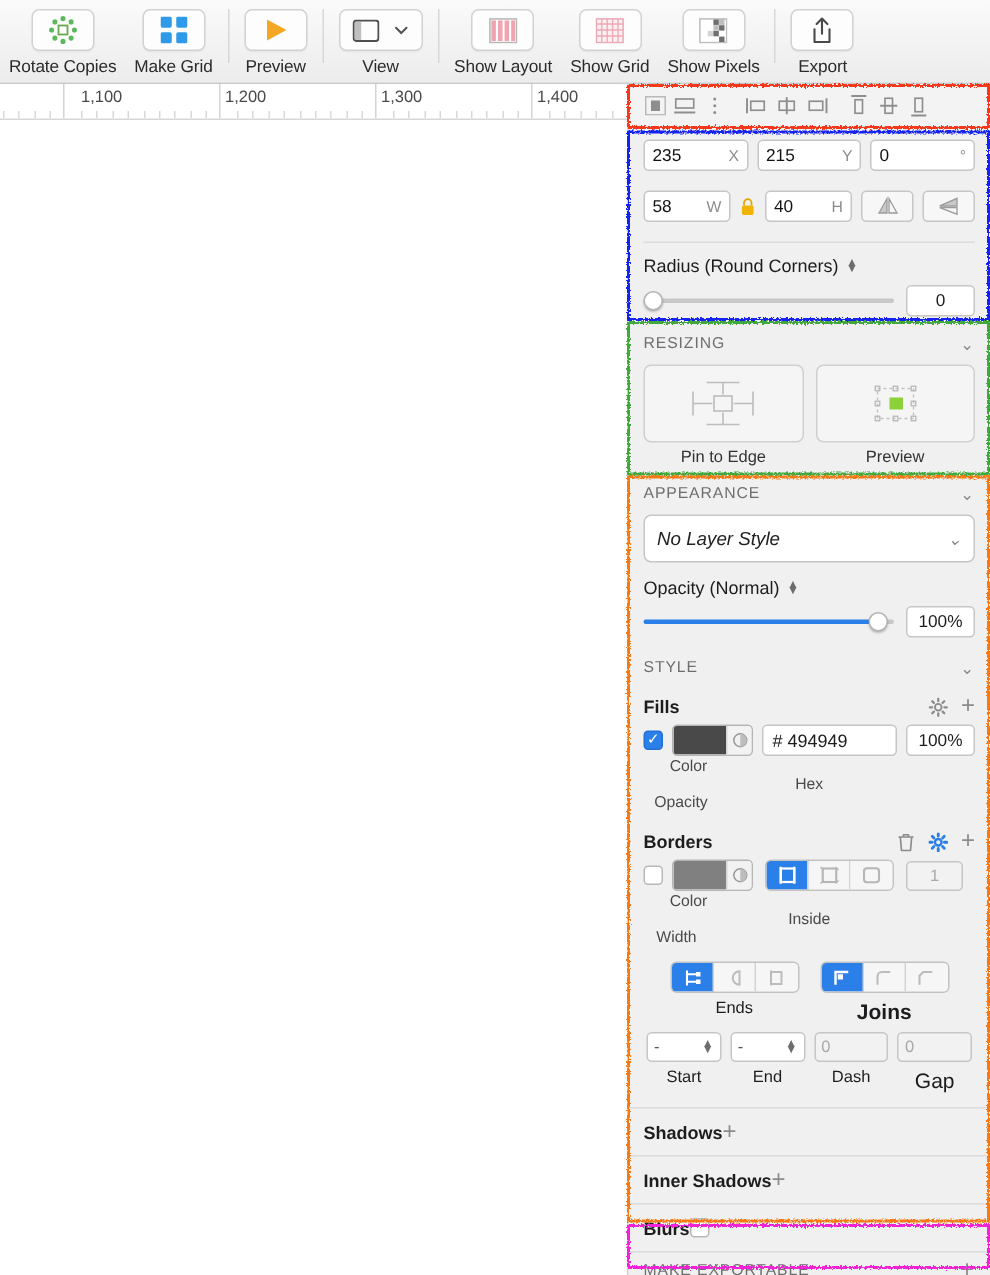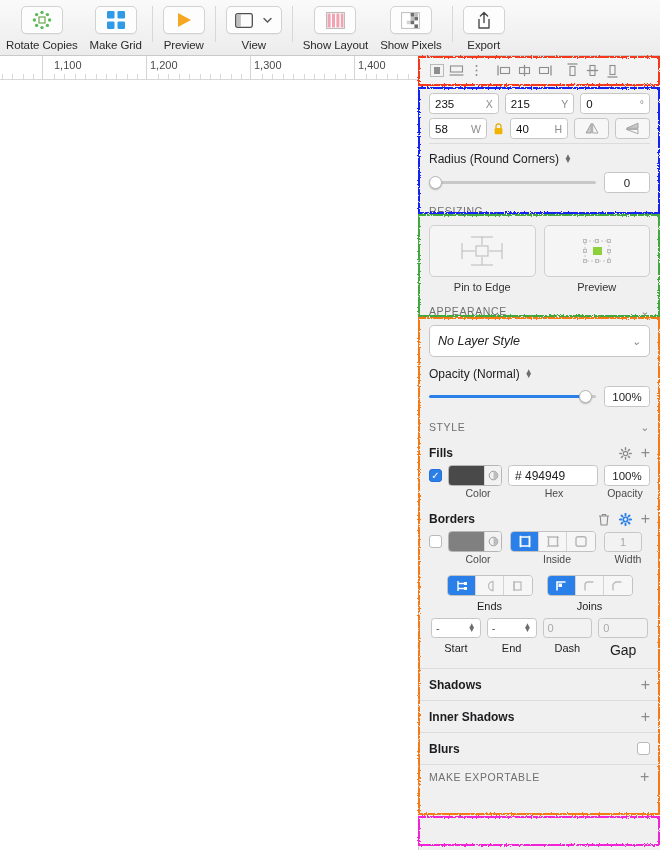--- a/index.html
+++ b/index.html
@@ -99,21 +99,21 @@
     width:19px; height:19px;
     display:flex; align-items:center; justify-content:center;
     border-radius:3px;
   }
   .align-sep { width:7px; }
 
   .geom {
     padding:8px 10px 6px 10px;
     background:#f0f0f0;
   }
-  .row { display:flex; align-items:center; gap:6px; margin-bottom:4px; }
+  .row { display:flex; align-items:center; gap:6px; margin-bottom:13px; }
   .field {
     flex:1;
     height:21px;
     background:#ffffff;
     border:1px solid #c6c6c6;
     border-radius:3.5px;
     display:flex; align-items:center;
     padding:0 5px;
     font-size:11.5px;
     min-width:0;
@@ -211,41 +211,41 @@
   .swatch .sw-pick { width:17px; height:100%; background:#f2f2f2; border-left:1px solid #d6d6d6;
     display:flex; align-items:center; justify-content:center;}
   .hexbox {
     flex:1; height:21px; background:#fff; border:1px solid #c6c6c6; border-radius:3.5px;
     display:flex; align-items:center; padding:0 6px; font-size:12px; gap:2px;
   }
   .opbox {
     width:46px; height:21px; background:#fff; border:1px solid #c6c6c6; border-radius:3.5px;
     display:flex; align-items:center; justify-content:center; font-size:11.5px;
   }
-  .caps { display:flex; padding:1px 10px 2px 10px; font-size:10.5px; color:#4a4a4a;}
+  .caps { display:flex; padding:1px 10px 2px 10px; font-size:10.5px; color:#4a4a4a;flex-direction:column;}
 
   .seg {
     display:flex; border:1px solid #c2c2c2; border-radius:4px; overflow:hidden; height:21px;
   }
   .seg > div {
     width:28px; display:flex; align-items:center; justify-content:center;
     background:#f6f6f6; border-right:1px solid #d3d3d3;
   }
   .seg > div:last-child { border-right:none; }
   .seg > div.active { background:#2b7fe8; }
 
   .smallbox {
     width:46px; height:20px; background:#fff; border:1px solid #c6c6c6; border-radius:3.5px;
     display:flex; align-items:center; padding:0 4px; font-size:11px; color:#555;
   }
   .smallbox.dim { background:#f2f2f2; color:#a9a9a9; }
 
   .list-row {
     height:32px;
-    display:flex; align-items:center; justify-content:space-between;
+    display:flex; align-items:center; justify-content:flex-start;
     padding:0 10px;
     font-size:12px; font-weight:bold;
     border-top:1px solid #dcdcdc;
   }
   .plus { font-size:16px; color:#8b8b8b; line-height:1; font-weight:normal;}
   .mk-exp {
     height:24px; display:flex; align-items:center; justify-content:space-between;
     padding:0 10px; font-size:10.5px; letter-spacing:0.6px; color:#6e6e6e;
     border-top:1px solid #dcdcdc; background:#f0f0f0;
   }
@@ -342,20 +342,37 @@
           <rect x="1.6" y="1.6" width="3" height="13.8"></rect>
           <rect x="6" y="1.6" width="3" height="13.8"></rect>
           <rect x="10.4" y="1.6" width="3" height="13.8"></rect>
           <rect x="14.8" y="1.6" width="2.6" height="13.8"></rect>
         </g>
       </svg>
     </div>
     <div class="tb-label">Show Layout</div>
   </div>
 
+  <div class="tb-item">
+    <div class="tb-btn">
+      <svg class="ic" width="19" height="17" viewBox="0 0 19 17">
+        <rect x="0.6" y="0.6" width="17.8" height="15.8" fill="#fdf0f2" stroke="#e9a8b4" stroke-width="1"></rect>
+        <g stroke="#eda9b5" stroke-width="0.9">
+          <line x1="4.2" y1="0.6" x2="4.2" y2="16.4"></line>
+            <line x1="7.8" y1="0.6" x2="7.8" y2="16.4"></line>
+          <line x1="11.4" y1="0.6" x2="11.4" y2="16.4"></line>
+            <line x1="15" y1="0.6" x2="15" y2="16.4"></line>
+          <line x1="0.6" y1="4" x2="18.4" y2="4"></line>
+            <line x1="0.6" y1="8" x2="18.4" y2="8"></line>
+          <line x1="0.6" y1="12" x2="18.4" y2="12"></line>
+        </g>
+      </svg>
+    </div>
+    <div class="tb-label">Show Grid</div>
+  </div>
 
   <div class="tb-item">
     <div class="tb-btn">
       <svg class="ic" width="19" height="17" viewBox="0 0 19 17">
         <rect x="0.6" y="0.6" width="17.8" height="15.8" fill="#ffffff" stroke="#bdbdbd" stroke-width="1"></rect>
         <g fill="#6e6e6e">
           <rect x="9.6" y="1" width="3.6" height="3.6"></rect>
             <rect x="13.4" y="4.8" width="3.6" height="3.6"></rect>
           <rect x="9.6" y="8.6" width="3.6" height="3.6"></rect>
             <rect x="13.4" y="12.4" width="3.6" height="3.6"></rect>
@@ -796,21 +813,21 @@
           <svg width="13" height="12" viewBox="0 0 13 12">
             <path d="M2 10.5 L2 5 A3 3 0 0 1 5 2 L10.5 2" fill="none" stroke="#bcbcbc" stroke-width="1.4"></path>
           </svg>
         </div>
         <div>
           <svg width="13" height="12" viewBox="0 0 13 12">
             <path d="M2 10.5 L2 4.5 L4.5 2 L10.5 2" fill="none" stroke="#bcbcbc" stroke-width="1.4"></path>
           </svg>
         </div>
       </div>
-      <div style="margin-top:4px; font-size:11px;">Joins</div>
+      <div style="margin-top:4px; font-size:14px;font-weight:bold;">Joins</div>
     </div>
   </div>
 
   <div style="display:flex; gap:6px; padding:6px 12px 0 12px;">
     <div style="flex:1; display:flex; flex-direction:column; align-items:center;">
       <div class="smallbox" style="width:100%; justify-content:space-between">
         <span>-</span>
         <span class="stepper">
             <span>▲</span>
             <span>▼</span>

